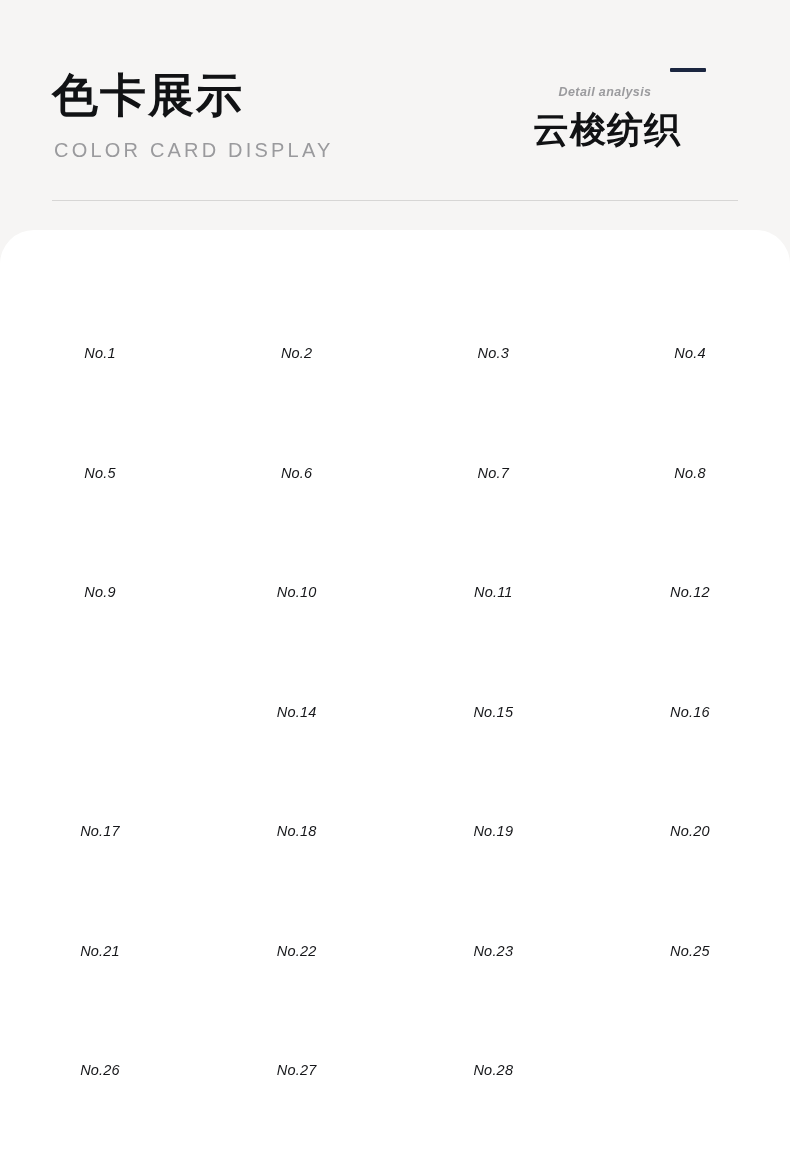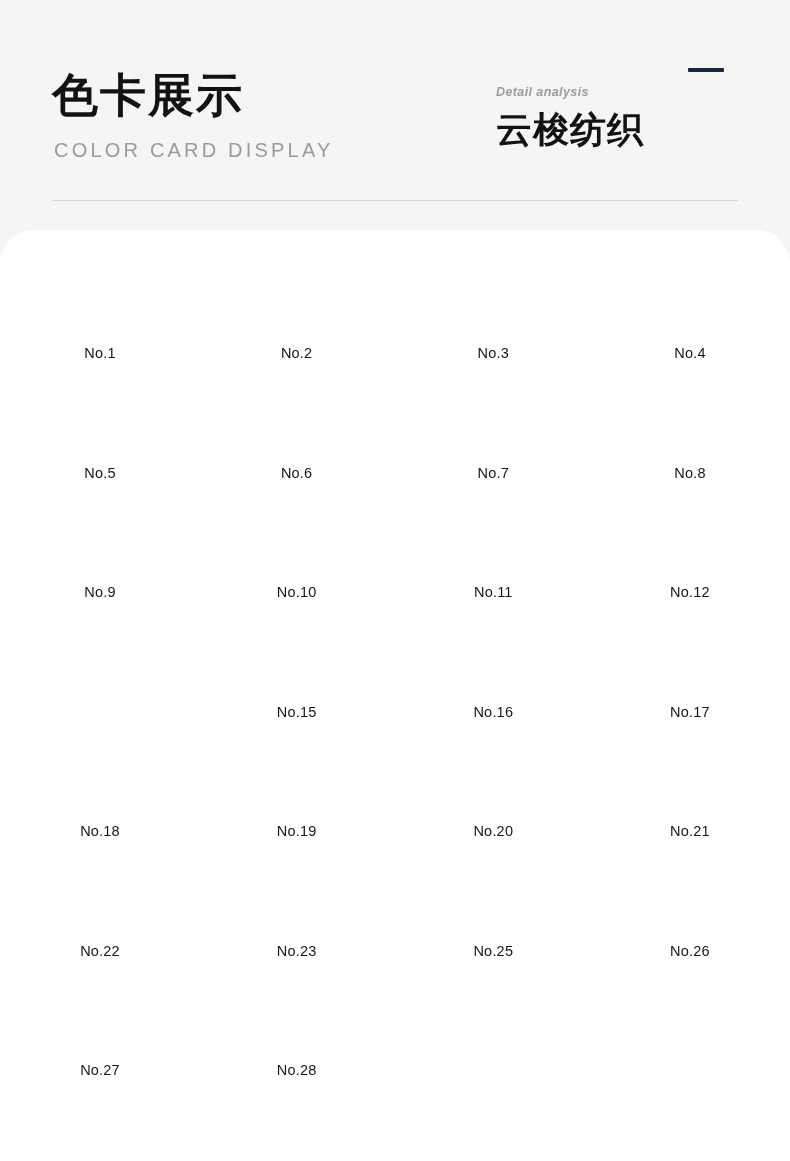--- a/index.html
+++ b/index.html
@@ -18,22 +18,22 @@
     font-family:"DejaVu Sans","Liberation Sans",sans-serif;
     font-size:46px; font-weight:700; color:#111214;
     letter-spacing:2px; line-height:1;
   }
   .title-en{
     position:absolute; left:54px; top:140px;
     font-size:20px; color:#9a9a9d; letter-spacing:3.2px;
     font-weight:400; line-height:1;
   }
   .brand-block{
-    position:absolute; right:34px; top:68px;
-    text-align:left; width:260px;
+    position:absolute; right:52px; top:68px;
+    text-align:center; width:260px;
   }
   .brand-bar{
     display:block; margin-left:auto; margin-right:32px;
     width:36px; height:4px; background:#1b2640; border-radius:1px;
   }
   .brand-sub{
     display:block; margin-top:13px; margin-right:6px;
     font-size:12.5px; font-weight:700; font-style:italic;
     color:#9b9b9e; letter-spacing:.4px;
   }
@@ -95,20 +95,21 @@
     opacity:.95;
   }
   .label{
     text-align:center;
     font-size:14.5px;
     color:#16171a;
     letter-spacing:.2px;
     padding-top:12px;
     padding-bottom:15px;
     line-height:1;
+    font-style:italic;
   }
 </style>
 </head>
 <body>
 
 <div class="page">
 
   <div class="header">
     <div class="title-zh">色卡展示</div>
     <div class="title-en">COLOR CARD DISPLAY</div>
@@ -196,20 +197,26 @@
           </div>
           <div class="label">No.12</div>
         </div>
         <div class="cell">
           <div class="swatch-wrap">
             <div class="swatch" style="background: rgb(158, 102, 56);"></div>
           </div>
         </div>
         <div class="cell">
           <div class="swatch-wrap">
+            <div class="swatch" style="background: rgb(126, 100, 48);"></div>
+          </div>
+          <div class="label">No.14</div>
+        </div>
+        <div class="cell">
+          <div class="swatch-wrap">
             <div class="swatch" style="background: rgb(59, 42, 32);"></div>
           </div>
           <div class="label">No.15</div>
         </div>
         <div class="cell">
           <div class="swatch-wrap">
             <div class="swatch" style="background: rgb(237, 45, 36);"></div>
           </div>
           <div class="label">No.16</div>
         </div>

